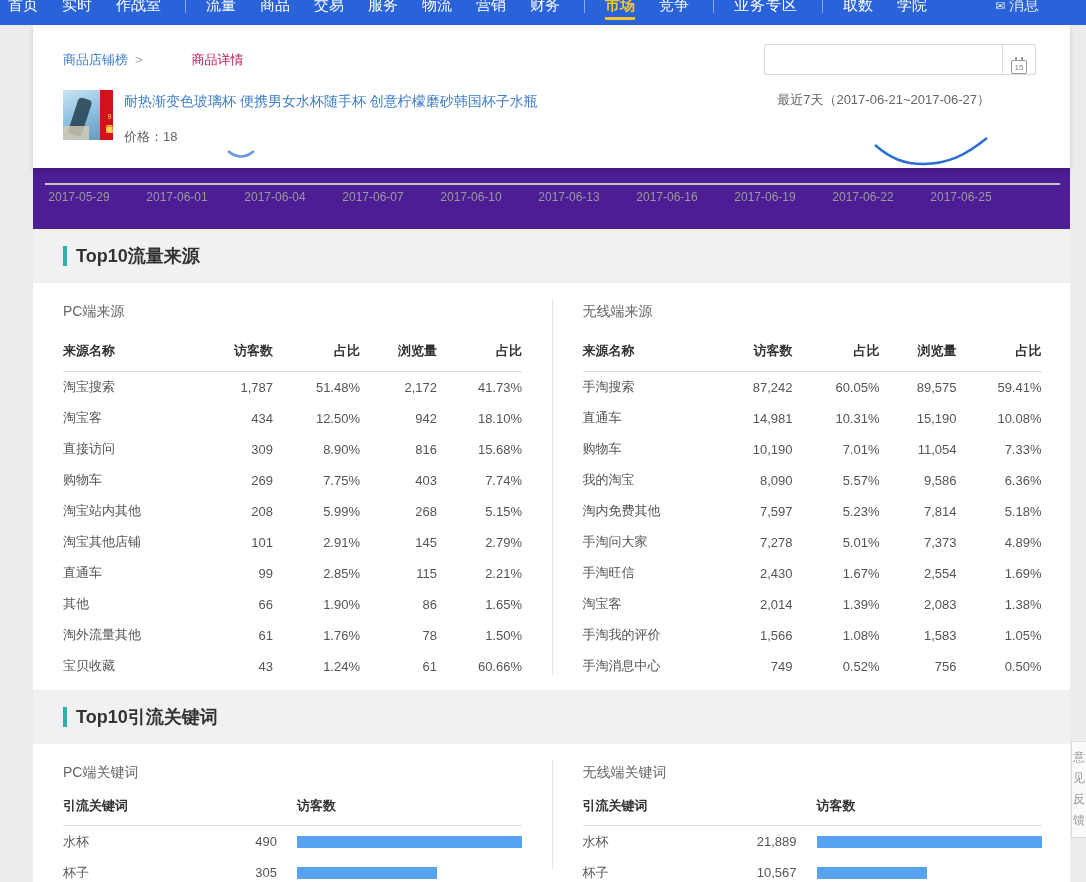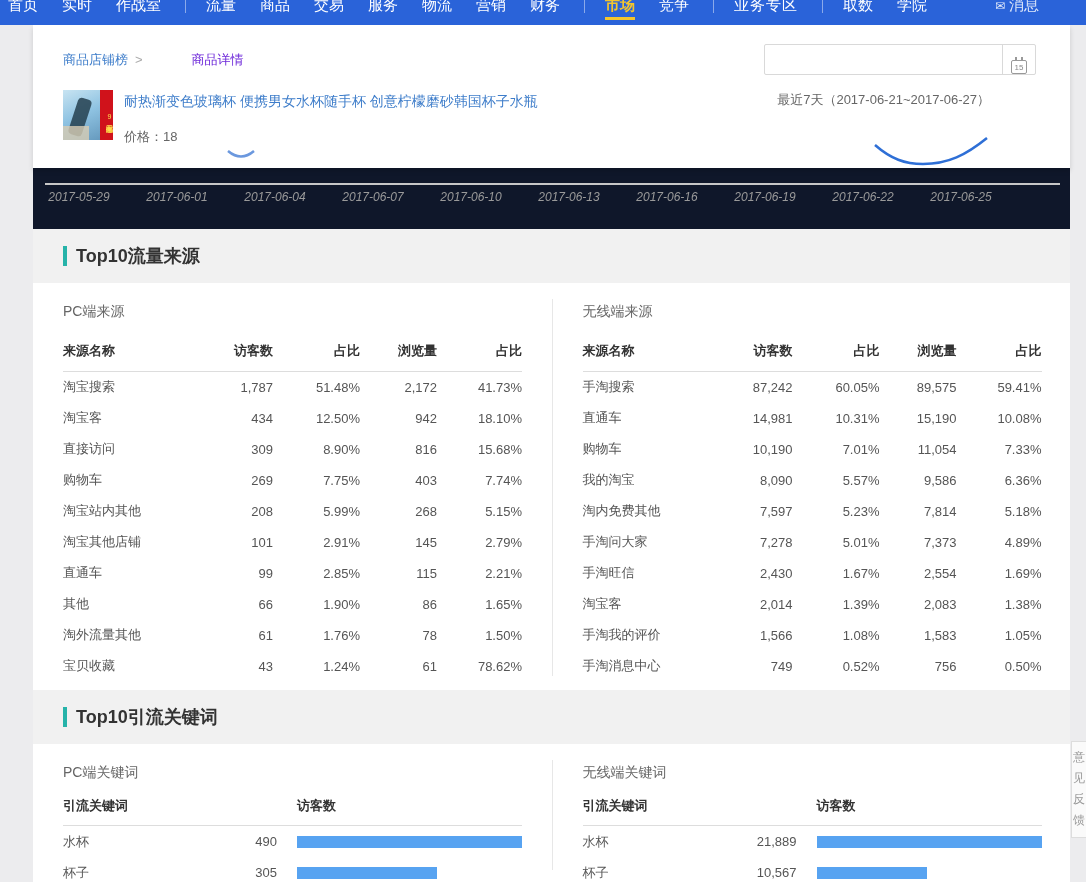--- a/index.html
+++ b/index.html
@@ -18,39 +18,39 @@
   .msg-icon { font-size:12px; margin-right:4px; }
 
   
   .main-col { position:absolute; left:33px; top:25px; width:1037px; background:#fff; }
 
   
   .top-card { position:relative; height:143px; background:#fff; box-shadow:0 3px 5px rgba(0,0,0,.14); z-index:2; }
   .crumbs { position:absolute; left:30px; top:26px; font-size:13px; }
   .crumb-link { color:#3e7dca; text-decoration:none; cursor:pointer; }
   .crumb-sep { color:#aaa; margin:0 7px; }
-  .crumb-cur { color:#6d28d9;padding-left:42px; }
+  .crumb-cur { color:#be185d;padding-left:42px; }
   .date-picker { position:absolute; right:34px; top:19px; height:31px; background:#fff; border:1px solid #d9d9d9; border-radius:2px; display:flex; align-items:stretch; cursor:pointer; }
   .dp-label { padding:0 12px; line-height:29px; font-size:13px; color:#666;margin-top:40px; }
   .dp-icon-cell { width:33px; border-left:1px solid #d9d9d9; display:flex; align-items:flex-end; justify-content:center; }
   .cal { width:16px; height:14px; border:1px solid #999; border-radius:2px; position:relative; font-size:8px; color:#888; text-align:center; line-height:14px; }
   .cal::before,.cal::after { content:""; position:absolute; top:-4px; width:2px; height:4px; background:#999; }
   .cal::before { left:3px; } .cal::after { right:3px; }
   .product { position:absolute; left:30px; top:65px; display:flex; }
   .thumb { width:50px; height:50px; position:relative; background:linear-gradient(155deg,#c8e4f2 0%,#8fc3e2 45%,#5f93b8 100%); overflow:hidden; cursor:pointer; }
   .thumb .bottle { position:absolute; left:10px; top:8px; width:14px; height:38px; background:#25404f; border-radius:4px; transform:rotate(18deg); opacity:.85; }
   .thumb .bldg { position:absolute; left:0; bottom:0; width:26px; height:14px; background:#d8cdb4; opacity:.8; }
   .thumb .badge { position:absolute; right:0; top:0; bottom:0; width:13px; background:#d0121b; color:#ffe34d; font-size:7px; line-height:7px; writing-mode:vertical-rl; text-orientation:upright; padding-top:2px; text-align:center; }
   .p-info { margin-left:11px; padding-top:2px; }
   .p-title { font-size:14px; color:#3e7dca; text-decoration:none; cursor:pointer; }
   .p-price { margin-top:17px; font-size:13px; color:#666; }
   .chart-frag { position:absolute; left:0; bottom:0; width:1037px; height:50px; pointer-events:none; }
 
   
-  .axis-strip { position:relative; height:61px; background:#0f172a;font-style:italic; }
+  .axis-strip { position:relative; height:61px; background:#4c1d95; }
   .axis-line { position:absolute; left:12px; right:10px; top:15px; height:2px; background:#c7c7c7; }
   .axis-labels { position:absolute; left:-3px; top:22px; display:flex; }
   .axis-label { width:98px; text-align:center; font-size:12px; color:#9a9a9a; }
 
   
   .band { height:54px; background:#f1f1f1; display:flex; align-items:center; padding-left:30px; }
   .accent { width:4px; height:20px; background:#26b3a9; margin-right:9px; }
   .band-title { font-size:18px; font-weight:bold; color:#333; }
 
   
@@ -262,21 +262,21 @@
               <td>1.76%</td>
               <td>78</td>
               <td>1.50%</td>
             </tr>
 
             <tr>
               <td class="first">宝贝收藏</td>
               <td>43</td>
               <td>1.24%</td>
               <td>61</td>
-              <td>78.62%</td>
+              <td>60.66%</td>
             </tr>
           </tbody>
       </table>
     </div>
     <div class="v-divider"></div>
     <div class="col right">
       <div class="subtitle">无线端来源</div>
       <table class="src-table">
         <colgroup>
             <col style="width:140px">

